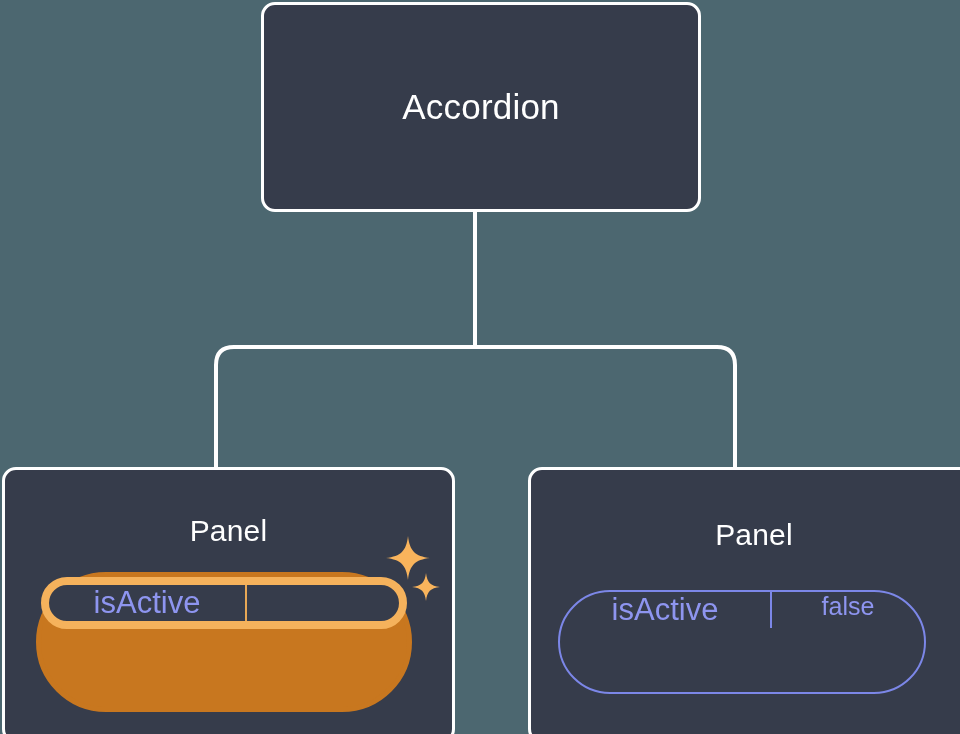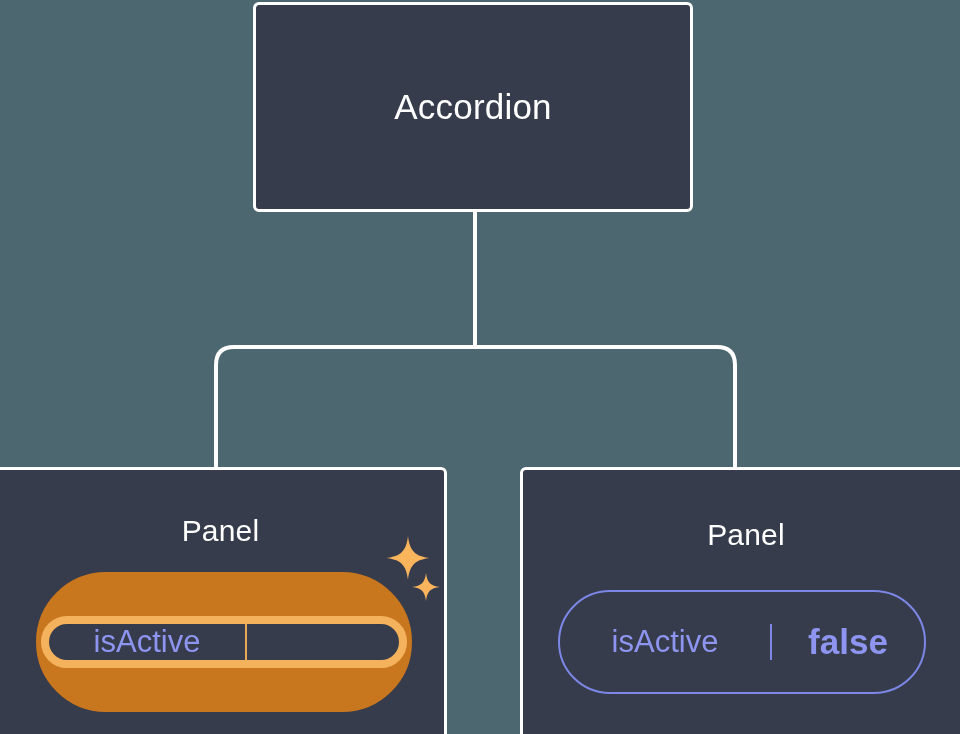--- a/index.html
+++ b/index.html
@@ -23,22 +23,23 @@
     width: 960px;
     height: 734px;
     pointer-events: none;
   }
 
   
   .node {
     position: absolute;
     background: #363c4b;
     border: 3px solid #ffffff;
-    border-radius: 6px;
-    box-sizing: border-box;
+    border-radius: 14px;
+    box-sizing: border-box;
+    margin-left: 8px;
   }
 
   #node-accordion {
     left: 253px;
     top: 2px;
     width: 440px;
     height: 210px;
   }
   #node-panel-left {
     left: -6px;
@@ -73,21 +74,21 @@
   }
   #node-panel-right .node-title {
     top: 48px;
     font-size: 30px;
   }
 
   
   .pill {
     position: absolute;
     display: flex;
-    align-items: center;
+    align-items: flex-start;
     box-sizing: border-box;
     background: #363c4b;
   }
   .pill-cell {
     display: flex;
     align-items: center;
     justify-content: center;
     box-sizing: border-box;
     white-space: nowrap;
   }
@@ -104,22 +105,22 @@
   .pill-plain .pill-key {
     width: 212px;
     color: #8e95f0;
     font-size: 31px;
     font-weight: 400;
     border-right: 2px solid #7c87e8;
   }
   .pill-plain .pill-val {
     flex: 1;
     color: #8e95f0;
-    font-size: 35px;
-    font-weight: 700;
+    font-size: 25px;
+    font-weight: 400;
   }
 
   
   .pill-highlight {
     left: 36px;
     top: 572px;
     width: 376px;
     height: 140px;
     border: 5px solid #c8771f;
     border-radius: 70px;

